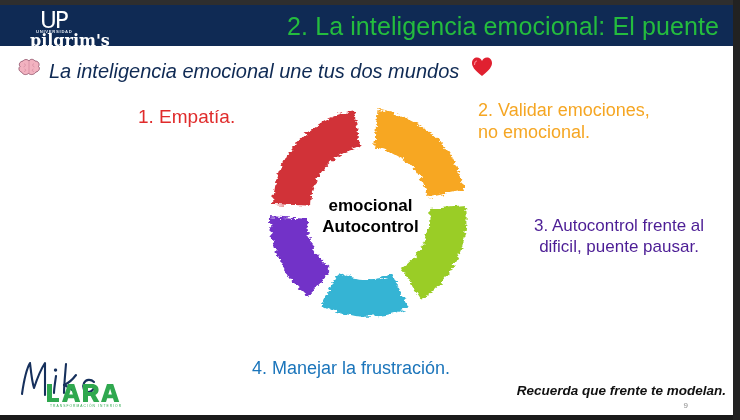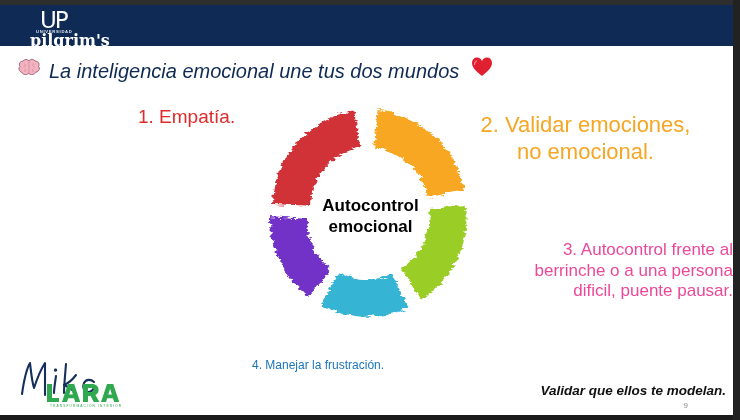--- a/index.html
+++ b/index.html
@@ -73,23 +73,23 @@
   .wheel-wrap svg{display:block;width:100%;height:100%;}
   .wheel-center{
     position:absolute;left:50%;top:48%;transform:translate(-50%,-50%);
     text-align:center;color:#000000;font-weight:700;font-size:17px;
     line-height:1.25;white-space:nowrap;pointer-events:none;
   }
 
   
   .lbl{position:absolute;z-index:12;font-weight:400;line-height:1.22;}
   .lbl-1{left:138px;top:105px;font-size:19px;color:#e02b2b;white-space:nowrap;}
-  .lbl-2{left:478px;top:112px;font-size:22px;color:#f5a623;text-align:center;width:215px;}
-  .lbl-3{left:505px;top:240px;font-size:17px;color:#ec4899;text-align:right;width:228px;}
-  .lbl-4{left:252px;top:358px;font-size:12px;color:#1b75bb;white-space:nowrap;}
+  .lbl-2{left:478px;top:100px;font-size:18px;color:#f5a623;width:215px;}
+  .lbl-3{left:505px;top:216px;font-size:17px;color:#4c1d95;text-align:center;width:228px;}
+  .lbl-4{left:252px;top:358px;font-size:18px;color:#1b75bb;white-space:nowrap;}
   .lbl-5{left:46px;top:240px;font-size:18px;color:#7b3fd1;text-align:center;width:200px;}
 
   
   .footer-note{
     position:absolute;right:14px;bottom:22px;z-index:15;
     font-size:13.5px;font-weight:700;font-style:italic;color:#111111;
     white-space:nowrap;
   }
   .page-num{
     position:absolute;right:52px;bottom:10px;z-index:15;
@@ -110,20 +110,21 @@
   <div class="strip-right"></div>
 
   <div class="header">
 
     <div class="logo-up">
       <div class="up-mark">UP</div>
       <div class="up-sub1">UNIVERSIDAD</div>
       <div class="up-sub2">pilgrim's</div>
     </div>
 
+    <div class="header-title">2. La inteligencia emocional: El puente</div>
   </div>
 
   <div class="subtitle-row">
 
     <span class="brain-icon">
       <svg viewBox="0 0 46 38" xmlns="http://www.w3.org/2000/svg">
         <path d="M10 6 C3 7 1 13 4 17 C0 20 2 27 7 28 C9 33 16 35 21 31
                  C26 35 33 33 36 28 C42 27 45 20 41 17 C44 12 41 6 34 6
                  C30 1 24 2 22 6 C19 2 13 2 10 6 Z" fill="#f2b2c0" stroke="#8a4a63" stroke-width="1.6"></path>
         <path d="M22 6 L22 32" stroke="#c97e96" stroke-width="1.2" fill="none"></path>
@@ -198,46 +199,45 @@
       <g filter="url(#brushy2)">
         <path d="M 66.0 199.0
                  A 98 98 0 0 1 27.0 118.0
                  L 64.0 121.0
                  A 61 61 0 0 0 88.0 171.0
                  Z" fill="#7230c8"></path>
       </g>
     </svg>
 
     <div class="wheel-center">
+      <div>emocional</div>
       <div>Autocontrol</div>
-      <div>emocional</div>
     </div>
   </div>
 
   <div class="lbl lbl-1">
     <div>1. Empatía.</div>
   </div>
 
   <div class="lbl lbl-2">
     <div>2. Validar emociones,</div>
     <div>no emocional.</div>
   </div>
 
   <div class="lbl lbl-3">
     <div>3. Autocontrol frente al</div>
-    <div>berrinche o a una persona</div>
     <div>dificil, puente pausar.</div>
   </div>
 
   <div class="lbl lbl-4">
     <div>4. Manejar la frustración.</div>
   </div>
 
 
-  <div class="footer-note">Validar que ellos te modelan.</div>
+  <div class="footer-note">Recuerda que frente te modelan.</div>
   <div class="page-num">9</div>
 
   <div class="logo-mike">
     <svg viewBox="0 0 130 54" xmlns="http://www.w3.org/2000/svg">
 
       <g fill="none" stroke="#16305c" stroke-width="2.1" stroke-linecap="round" stroke-linejoin="round">
         <path d="M8 40 C10 26 13 14 16 9 C17 18 18 28 20 34
                  C23 25 27 15 31 9 C31 21 31 33 31 41"></path>
         <path d="M42 22 C41 29 40 35 40 39"></path>
         <path d="M41.5 14.5 C42.6 14.5 43.2 15.2 43.2 16.1 C43.2 17 42.6 17.7 41.5 17.7

